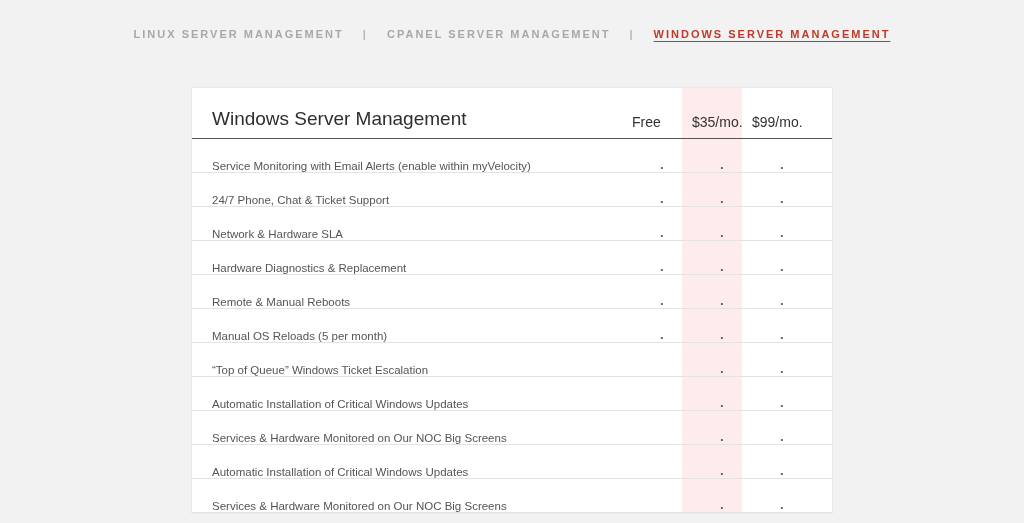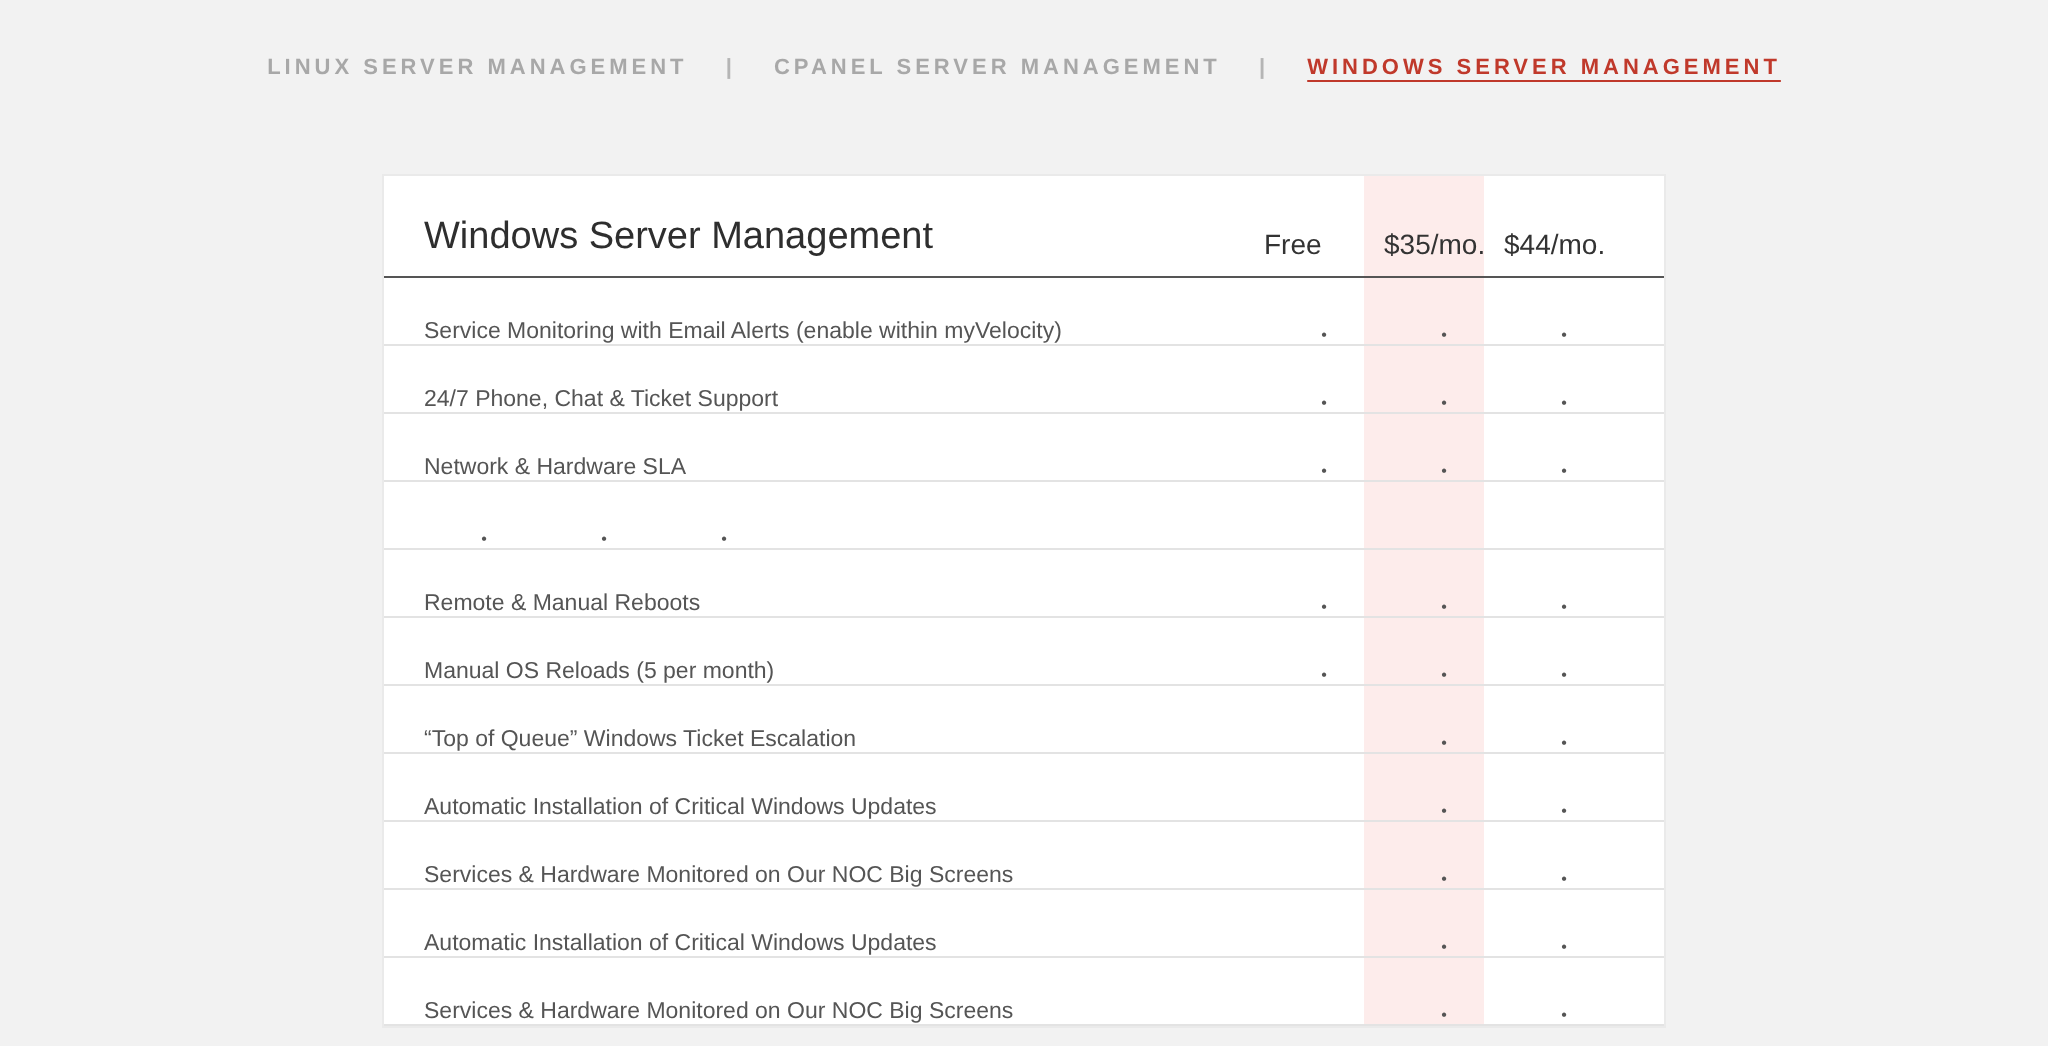--- a/index.html
+++ b/index.html
@@ -104,21 +104,21 @@
   <span class="tab-link active">WINDOWS SERVER MANAGEMENT</span>
 </div>
 
 <div class="sheet">
   <div class="highlight-col"></div>
 
   <div class="hdr-row">
     <div class="title">Windows Server Management</div>
     <div class="col-h">Free</div>
     <div class="col-h">$35/mo.</div>
-    <div class="col-h">$44/mo.</div>
+    <div class="col-h">$99/mo.</div>
   </div>
 
   <div id="rows-mount">
       <div class="row">
         <div class="feat">Service Monitoring with Email Alerts (enable within myVelocity)</div>
         <div class="cell">•</div>
         <div class="cell">•</div>
         <div class="cell">•</div>
       </div>
       <div class="row">
@@ -127,20 +127,21 @@
         <div class="cell">•</div>
         <div class="cell">•</div>
       </div>
       <div class="row">
         <div class="feat">Network &amp; Hardware SLA</div>
         <div class="cell">•</div>
         <div class="cell">•</div>
         <div class="cell">•</div>
       </div>
       <div class="row">
+        <div class="feat">Hardware Diagnostics &amp; Replacement</div>
         <div class="cell">•</div>
         <div class="cell">•</div>
         <div class="cell">•</div>
       </div>
       <div class="row">
         <div class="feat">Remote &amp; Manual Reboots</div>
         <div class="cell">•</div>
         <div class="cell">•</div>
         <div class="cell">•</div>
       </div>

